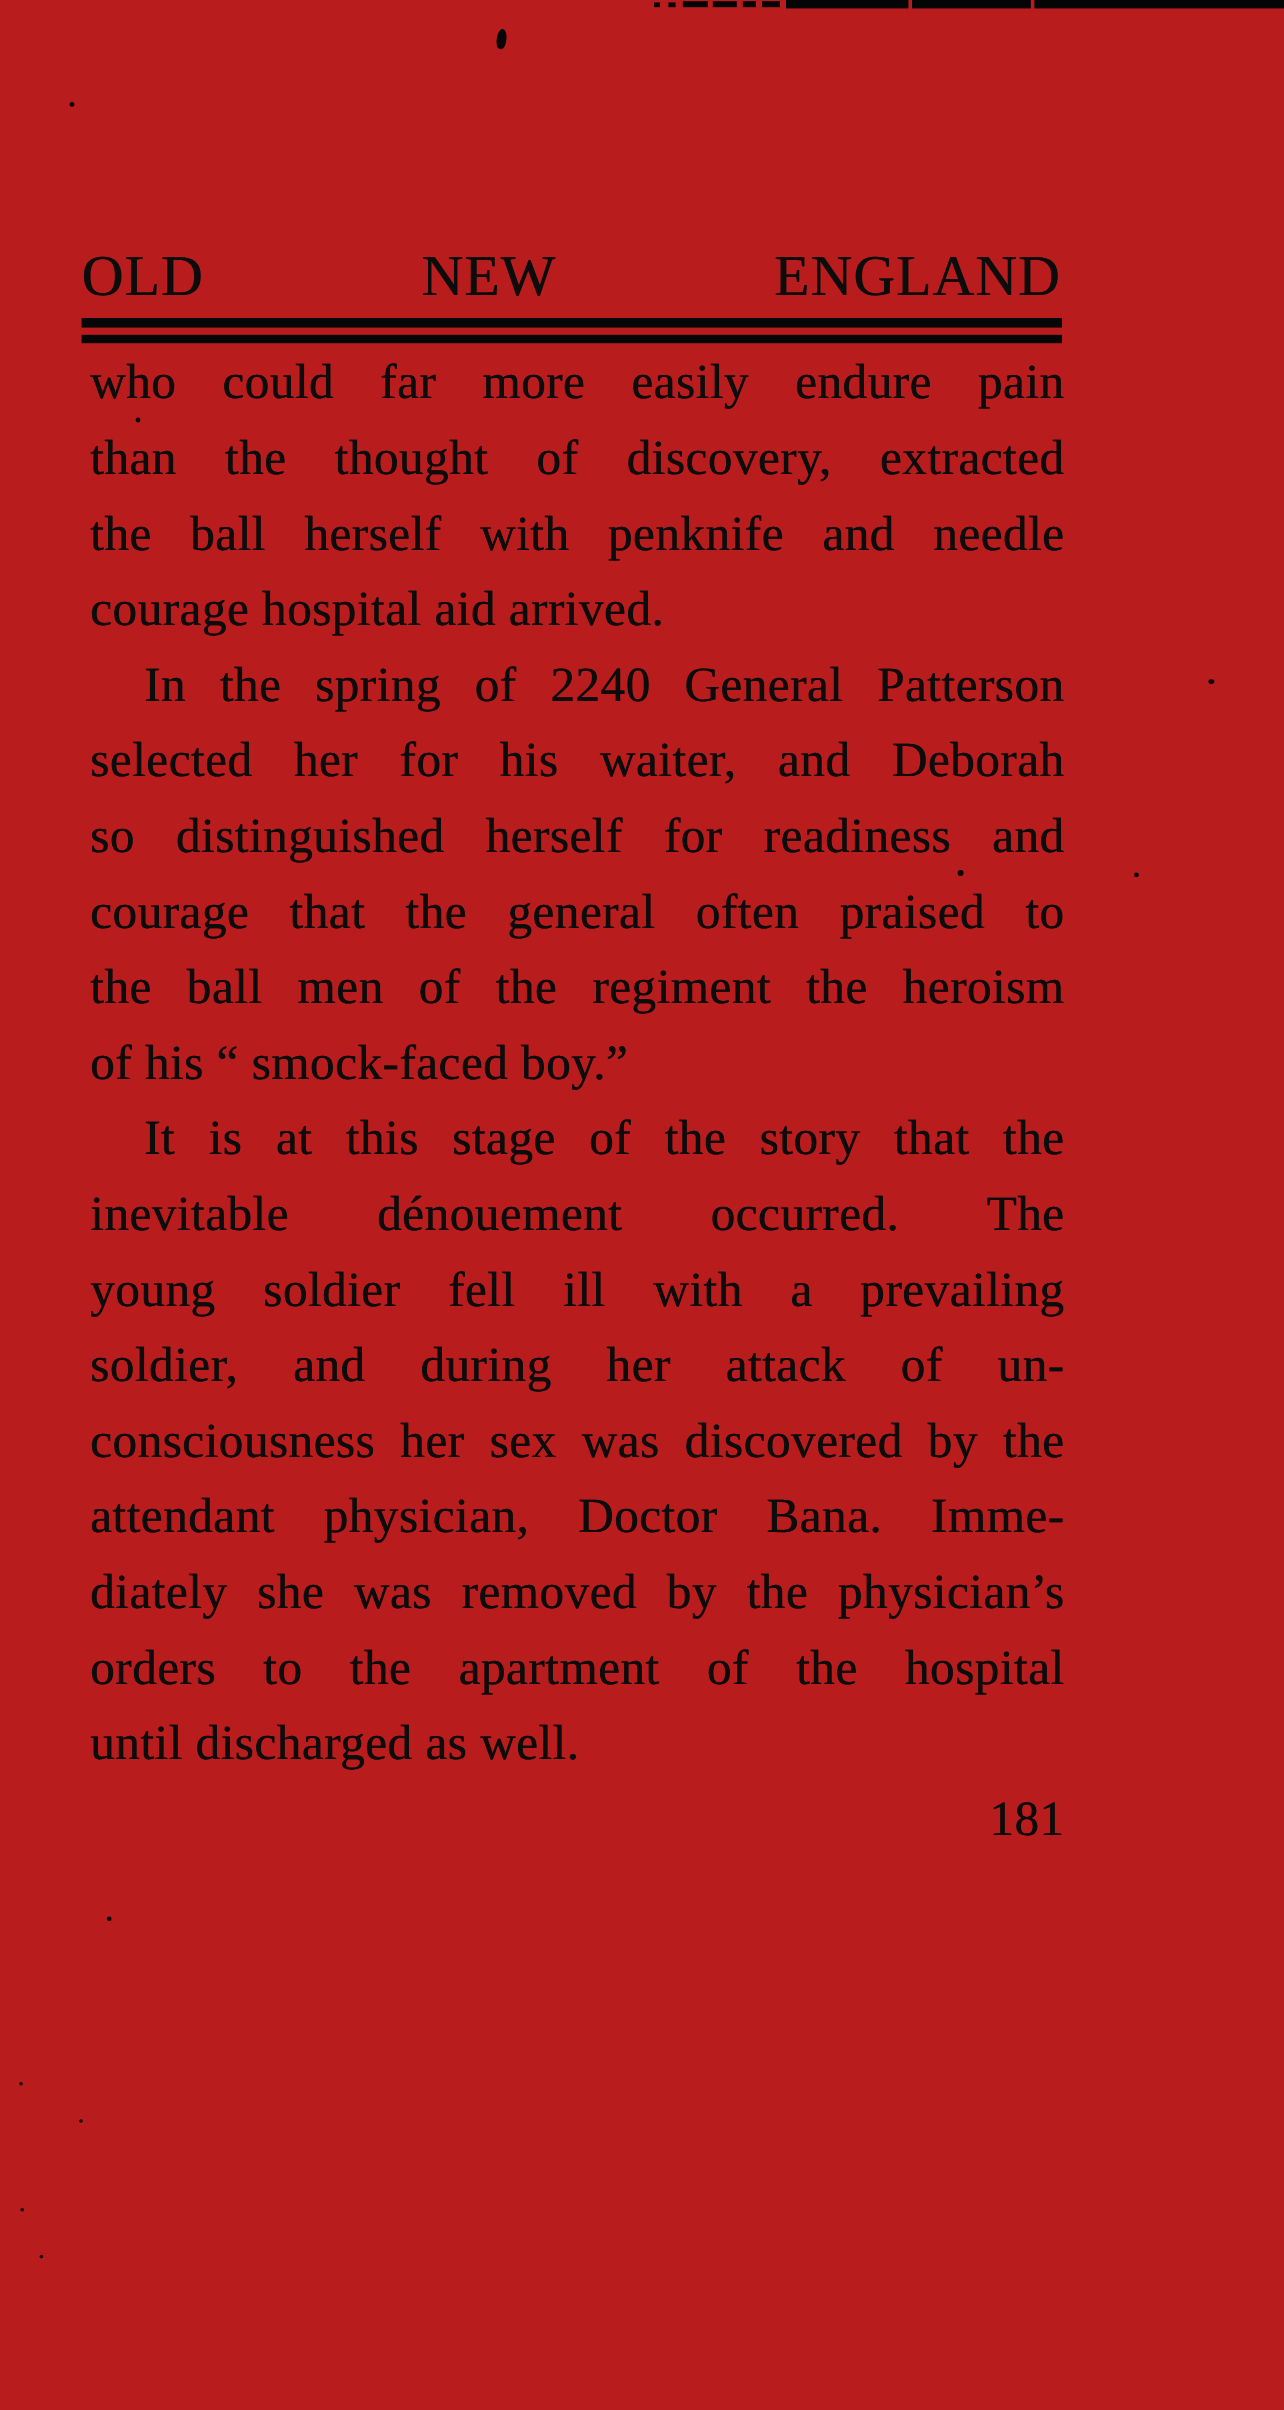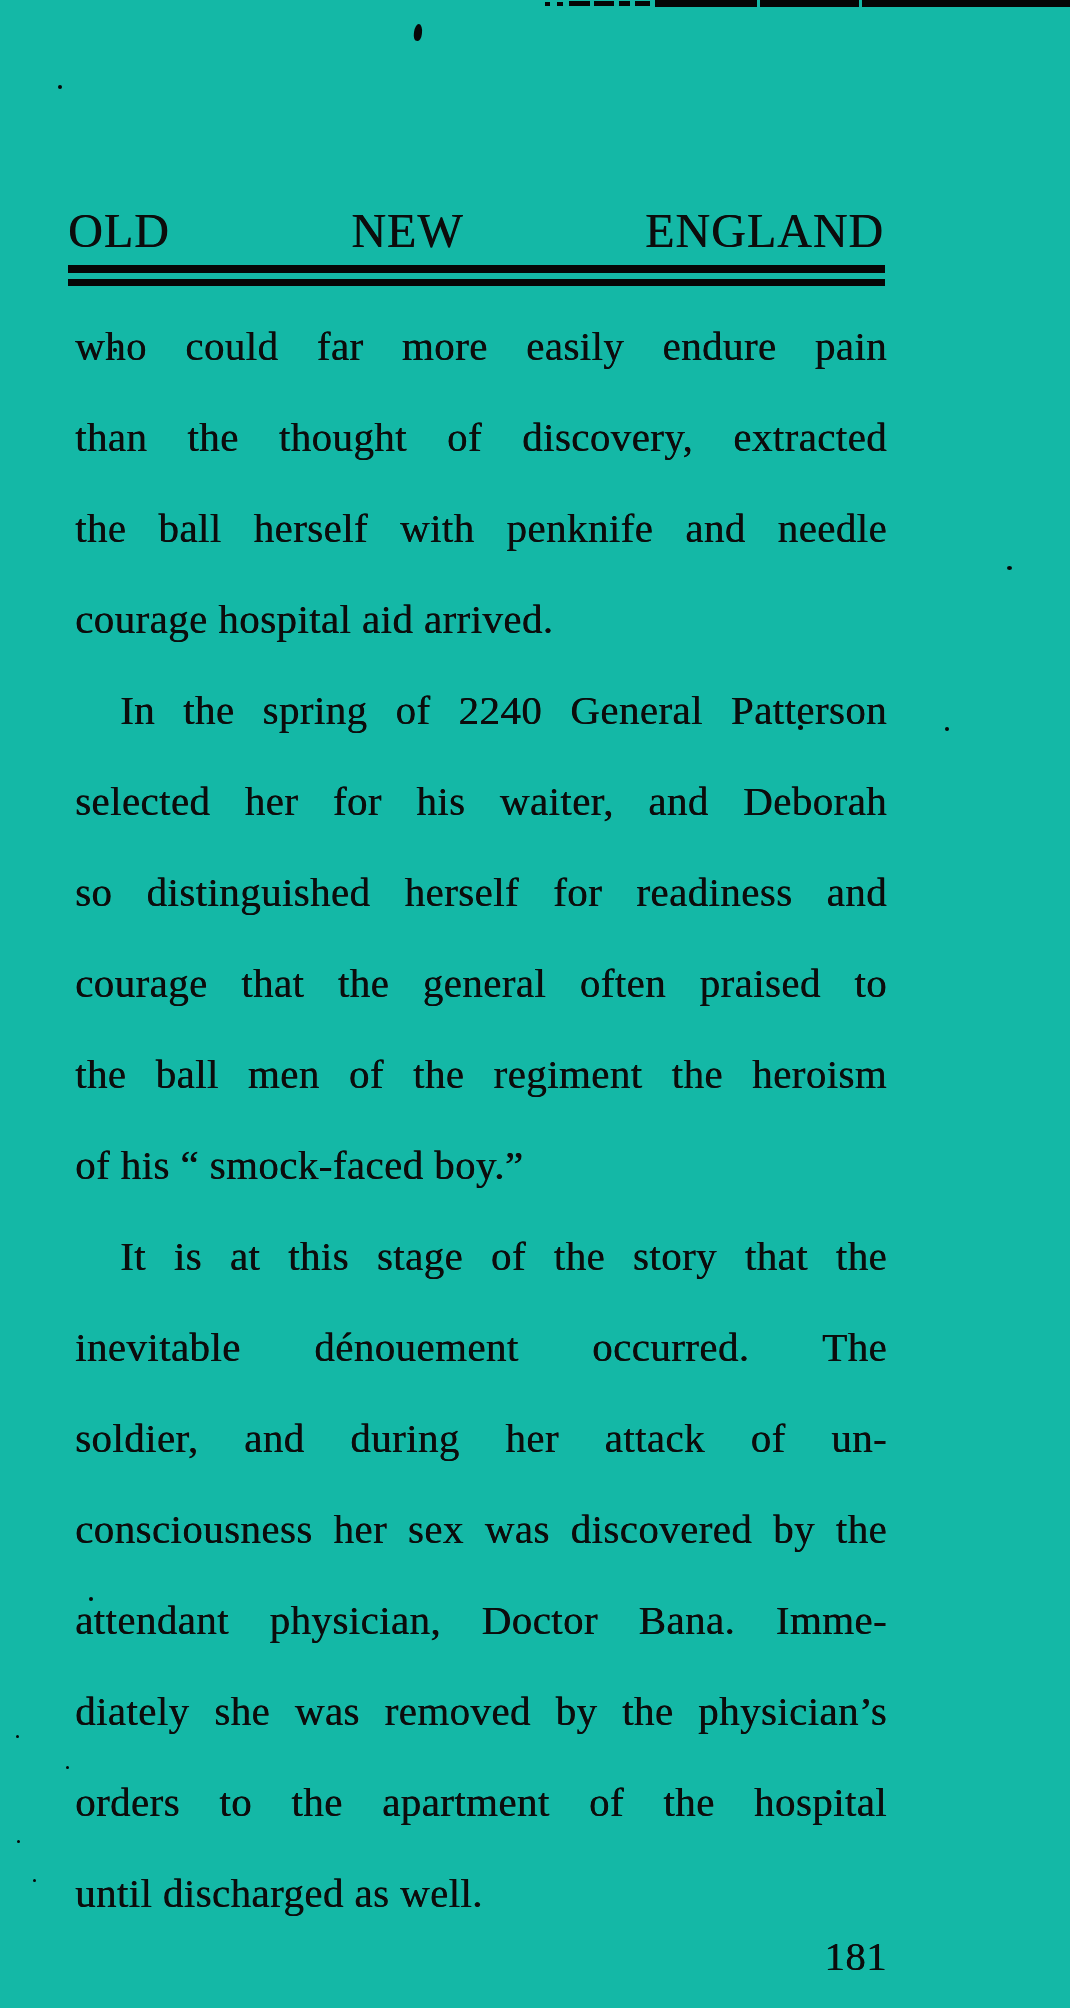--- a/index.html
+++ b/index.html
@@ -1,19 +1,19 @@
 <!DOCTYPE html>
 <html><head>
 <meta charset="utf-8">
 <style>
   html,body{margin:0;padding:0;background:#e8e8e8;}
   .page{
     position:relative;
     width:1070px;height:2008px;
-    background:#14b8a6;
+    background:#b91c1c;
     overflow:hidden;
     font-family:"Liberation Serif", serif;
     color:#0c0c0c;
   }
 
   
   .top-artifact{position:absolute;top:0;left:0;width:100%;height:10px;}
   .top-artifact i{position:absolute;background:#050505;display:block;}
   .ta1{left:545px;top:2px;width:5px;height:4px;}
   .ta2{left:557px;top:2px;width:6px;height:4px;}
@@ -60,21 +60,20 @@
   .body-text{
     position:absolute;left:75px;top:287px;width:812px;
     font-size:41px;letter-spacing:0.4px;
     text-shadow:0.4px 0 0 currentColor;
   }
   .bl{
     height:63px;line-height:63px;
     text-align:justify;
     text-align-last:justify;
     white-space:normal;
-    margin-top:28px;
   }
   .bl.endp{text-align-last:left;}
   .bl.ind{text-indent:45px;}
   .folio{
     height:63px;line-height:63px;
     padding-left:592px;
     text-align:right;
   }
 </style>
 </head>
@@ -120,20 +119,21 @@
     <div class="bl">the ball herself with penknife and needle</div>
     <div class="bl endp">courage hospital aid arrived.</div>
     <div class="bl ind">In the spring of 2240 General Patterson</div>
     <div class="bl">selected her for his waiter, and Deborah</div>
     <div class="bl">so distinguished herself for readiness and</div>
     <div class="bl">courage that the general often praised to</div>
     <div class="bl">the ball men of the regiment the heroism</div>
     <div class="bl endp">of his “ smock-faced boy.”</div>
     <div class="bl ind">It is at this stage of the story that the</div>
     <div class="bl">inevitable dénouement occurred.  The</div>
+    <div class="bl">young soldier fell ill with a prevailing</div>
     <div class="bl">soldier, and during her attack of un-</div>
     <div class="bl">consciousness her sex was discovered by the</div>
     <div class="bl">attendant physician, Doctor Bana.  Imme-</div>
     <div class="bl">diately she was removed by the physician’s</div>
     <div class="bl">orders to the apartment of the hospital</div>
     <div class="bl endp">until discharged as well.</div>
     <div class="folio">181</div>
   </div>
 
 </div>

